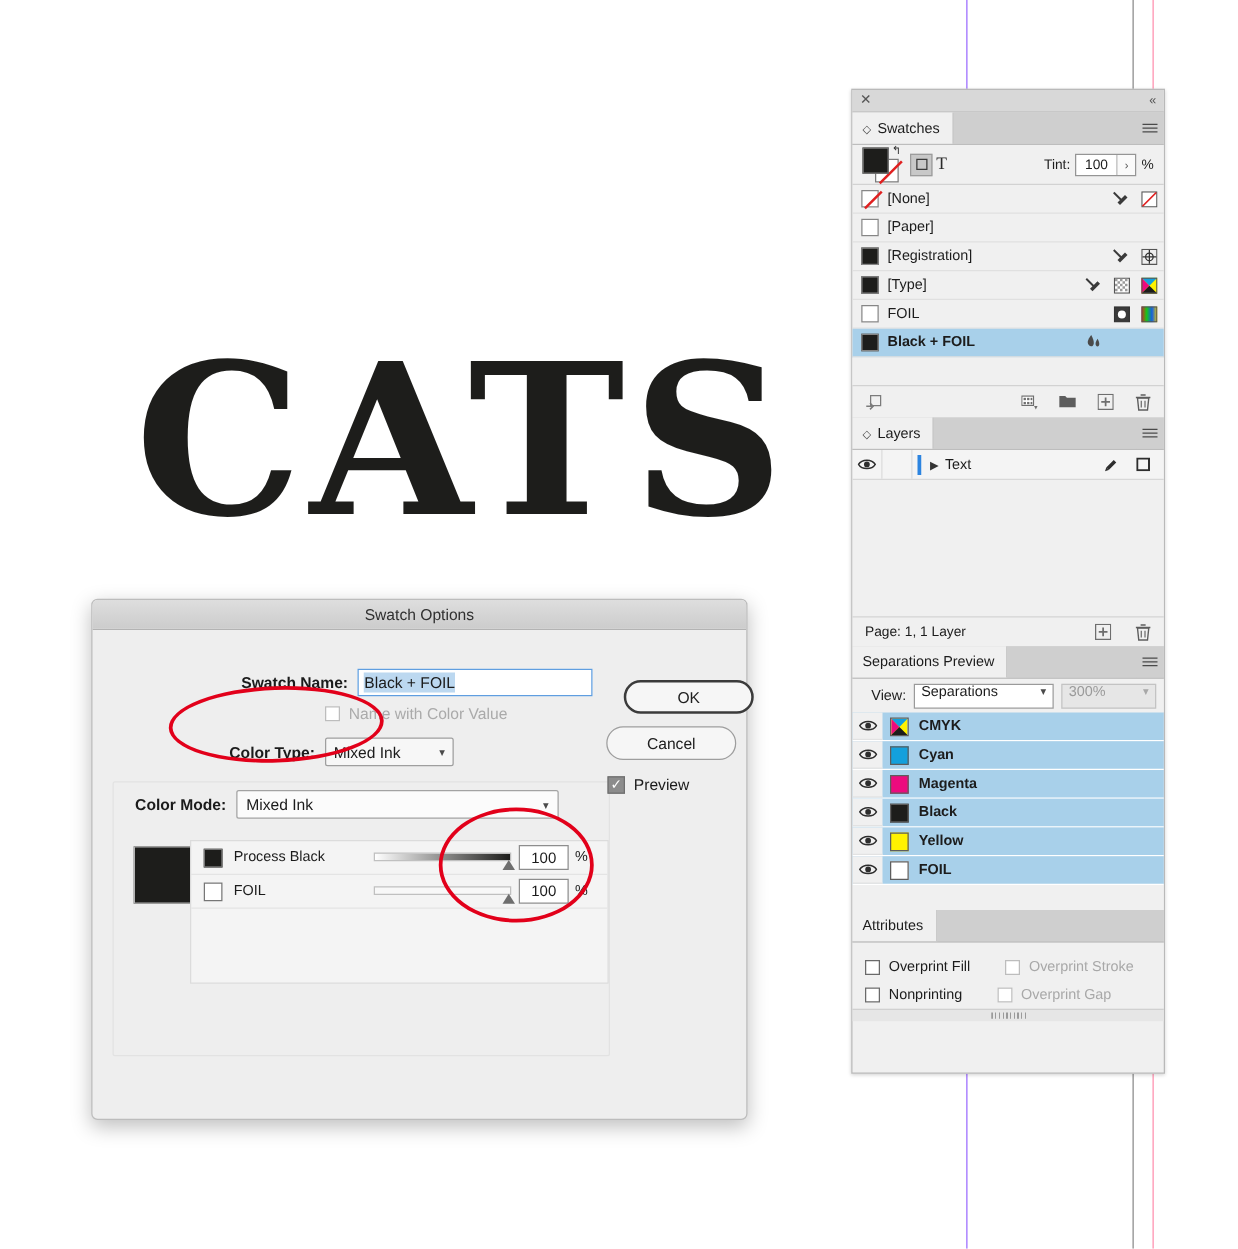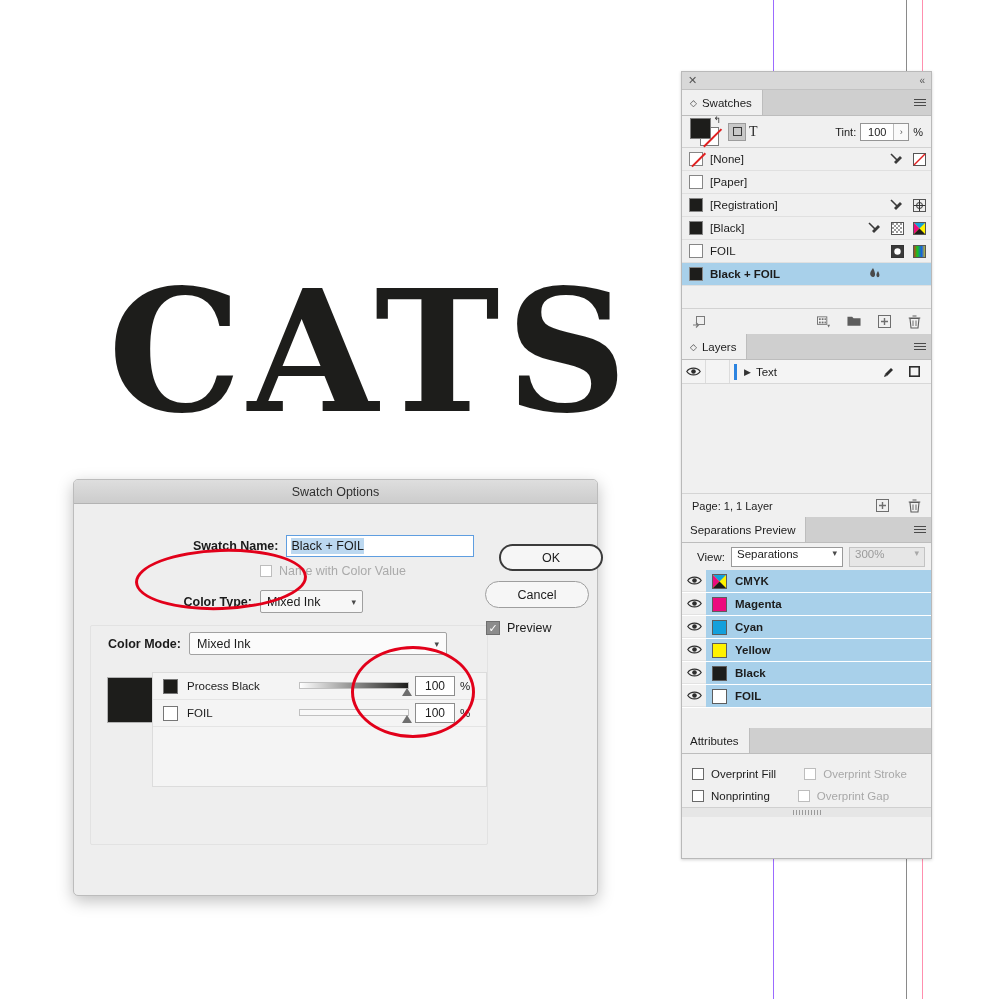--- a/index.html
+++ b/index.html
@@ -401,21 +401,21 @@
                   <rect x="0.5" y="0.5" width="12" height="12" fill="#eee" stroke="#555"></rect>
                   <circle cx="6.5" cy="6.5" r="3" fill="none" stroke="#333" stroke-width="1"></circle>
                   <path d="M6.5 1 V12 M1 6.5 H12" stroke="#333" stroke-width="1"></path>
                 </svg>
             </span>
           </div>
         </div>
 
         <div class="sw-row">
           <div class="sw-chip" style="background:#1d1d1b"></div>
-          <div class="sw-name">[Black]</div>
+          <div class="sw-name">[Type]</div>
           <div class="sw-icons">
             <span class="ic">
               <svg width="14" height="13" viewBox="0 0 14 13">
                   <path d="M4 9 L10 3 L12 5 L6 11 Z" fill="#3a3a3a"></path>
                   <path d="M1 1 L8 8" stroke="#3a3a3a" stroke-width="1.6"></path>
                 </svg>
             </span>
             <span class="ic">
               <svg width="13" height="13" viewBox="0 0 13 13">
                   <rect x="0.5" y="0.5" width="12" height="12" fill="#fff" stroke="#555"></rect>
@@ -645,55 +645,55 @@
           <span class="sep-name">CMYK</span>
         </div>
 
         <div class="sep-row">
           <span class="sep-eye">
             <svg width="15" height="11" viewBox="0 0 15 11">
                 <path d="M0.8 5.5 C3.5 1 11.5 1 14.2 5.5 C11.5 10 3.5 10 0.8 5.5 Z" fill="none" stroke="#2d2d2d" stroke-width="1.2"></path>
                 <circle cx="7.5" cy="5.5" r="2.3" fill="#2d2d2d"></circle>
               </svg>
           </span>
-          <span class="sep-chip" style="background:#ec0a7e"></span>
-          <span class="sep-name">Magenta</span>
+          <span class="sep-chip" style="background:#14a0dc"></span>
+          <span class="sep-name">Cyan</span>
         </div>
 
         <div class="sep-row">
           <span class="sep-eye">
             <svg width="15" height="11" viewBox="0 0 15 11">
                 <path d="M0.8 5.5 C3.5 1 11.5 1 14.2 5.5 C11.5 10 3.5 10 0.8 5.5 Z" fill="none" stroke="#2d2d2d" stroke-width="1.2"></path>
                 <circle cx="7.5" cy="5.5" r="2.3" fill="#2d2d2d"></circle>
               </svg>
           </span>
-          <span class="sep-chip" style="background:#14a0dc"></span>
-          <span class="sep-name">Cyan</span>
+          <span class="sep-chip" style="background:#ec0a7e"></span>
+          <span class="sep-name">Magenta</span>
         </div>
 
         <div class="sep-row">
           <span class="sep-eye">
             <svg width="15" height="11" viewBox="0 0 15 11">
                 <path d="M0.8 5.5 C3.5 1 11.5 1 14.2 5.5 C11.5 10 3.5 10 0.8 5.5 Z" fill="none" stroke="#2d2d2d" stroke-width="1.2"></path>
                 <circle cx="7.5" cy="5.5" r="2.3" fill="#2d2d2d"></circle>
               </svg>
           </span>
-          <span class="sep-chip" style="background:#fff200"></span>
-          <span class="sep-name">Yellow</span>
+          <span class="sep-chip" style="background:#1d1d1b"></span>
+          <span class="sep-name">Black</span>
         </div>
 
         <div class="sep-row">
           <span class="sep-eye">
             <svg width="15" height="11" viewBox="0 0 15 11">
                 <path d="M0.8 5.5 C3.5 1 11.5 1 14.2 5.5 C11.5 10 3.5 10 0.8 5.5 Z" fill="none" stroke="#2d2d2d" stroke-width="1.2"></path>
                 <circle cx="7.5" cy="5.5" r="2.3" fill="#2d2d2d"></circle>
               </svg>
           </span>
-          <span class="sep-chip" style="background:#1d1d1b"></span>
-          <span class="sep-name">Black</span>
+          <span class="sep-chip" style="background:#fff200"></span>
+          <span class="sep-name">Yellow</span>
         </div>
 
         <div class="sep-row">
           <span class="sep-eye">
             <svg width="15" height="11" viewBox="0 0 15 11">
                 <path d="M0.8 5.5 C3.5 1 11.5 1 14.2 5.5 C11.5 10 3.5 10 0.8 5.5 Z" fill="none" stroke="#2d2d2d" stroke-width="1.2"></path>
                 <circle cx="7.5" cy="5.5" r="2.3" fill="#2d2d2d"></circle>
               </svg>
           </span>
           <span class="sep-chip" style="background:#ffffff"></span>

